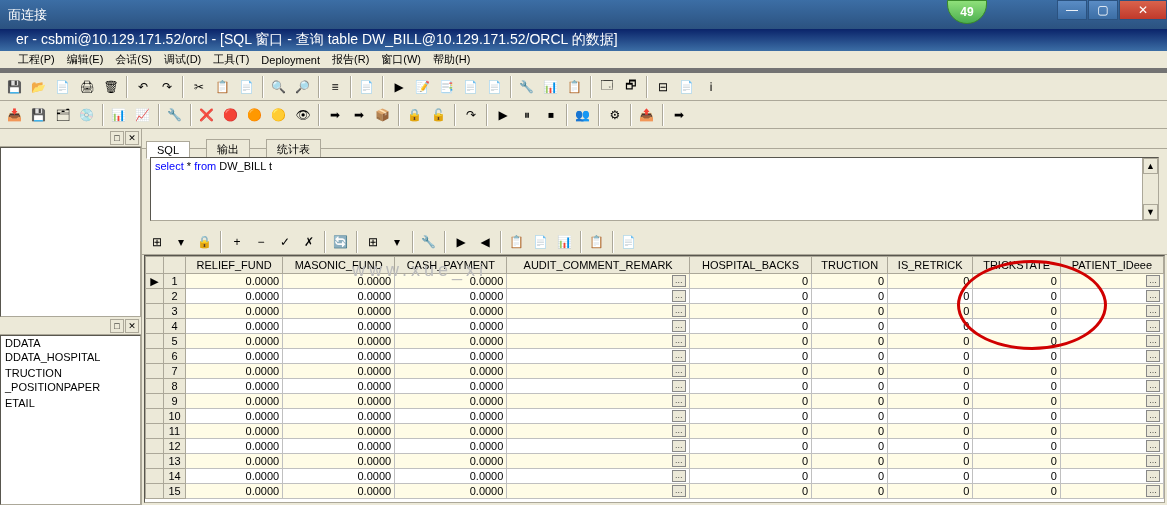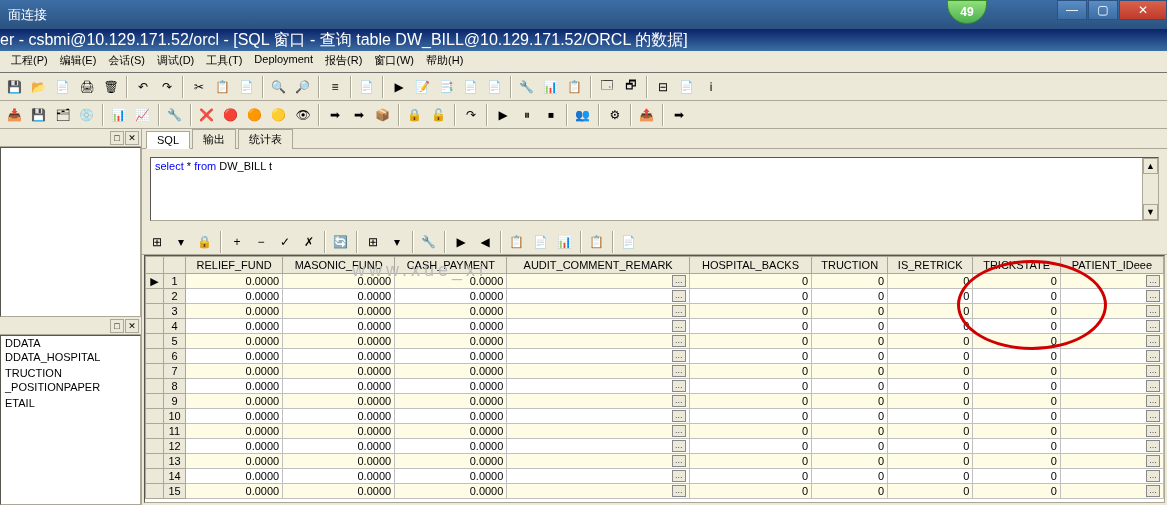--- a/index.html
+++ b/index.html
@@ -5,40 +5,40 @@
 * { margin: 0; padding: 0; box-sizing: border-box; font-family: "Microsoft YaHei", Arial, sans-serif; font-size: 11px; }
 body { background: #d4d0c8; overflow: hidden; width: 1167px; height: 505px; }
 
 .taskbar { height: 29px; background: linear-gradient(to bottom, #3c6ea5, #2b5280); display: flex; align-items: center; color: #fff; position: relative; }
 .taskbar-title { padding-left: 8px; font-size: 13px; }
 .badge { position: absolute; right: 180px; top: 0px; width: 40px; height: 24px; background: linear-gradient(to bottom, #8FE07A, #4CAF50); border-radius: 0 0 20px 20px; display: flex; align-items: center; justify-content: center; color: #fff; font-weight: bold; font-size: 12px; border: 1px solid #3a8a2a; }
 .win-btns { position: absolute; right: 0; top: 0; display: flex; }
 .win-btn { width: 30px; height: 20px; background: linear-gradient(to bottom, #5a8cc5, #3c6ea5); border: 1px solid #2b5280; display: flex; align-items: center; justify-content: center; color: #fff; font-size: 12px; margin-left: 1px; }
 .win-btn.close { width: 48px; background: linear-gradient(to bottom, #d9634c, #c0392b); }
 
-.titlebar { height: 22px; background: linear-gradient(to bottom, #0a246a, #3c6ea5); color: #fff; display: flex; align-items: center; padding-left: 0; font-size: 16px; }
-
-.menubar { height: 22px; background: #ece9d8; border-bottom: 1px solid #737373; display: flex; padding-left: 5px; }
+.titlebar { height: 22px; background: linear-gradient(to bottom, #0a246a, #3c6ea5); color: #fff; display: flex; align-items: center; padding-left: 16px; font-size: 14px; }
+
+.menubar { height: 22px; background: #ece9d8; border-bottom: 5px solid #737373; display: flex; align-items: center; padding-left: 12px; }
 .menu-item { padding: 2px 6px; cursor: pointer; }
 
 .toolbar-row { height: 28px; background: #ece9d8; border-bottom: 1px solid #aca899; display: flex; align-items: center; padding: 0 4px; gap: 2px; }
 .tbtn { width: 22px; height: 22px; border: 1px solid transparent; display: inline-flex; align-items: center; justify-content: center; cursor: pointer; font-size: 12px; }
 .tsep { width: 2px; height: 22px; border-left: 1px solid #aca899; border-right: 1px solid #fff; margin: 0 2px; }
 
 .main-body { display: flex; height: calc(505px - 29px - 22px - 22px - 28px - 28px); }
 
 .left-panel { width: 142px; background: #ece9d8; border-right: 1px solid #aca899; display: flex; flex-direction: column; }
 .panel-header { height: 18px; background: #ece9d8; border-bottom: 1px solid #aca899; display: flex; justify-content: flex-end; align-items: center; padding-right: 2px; gap: 1px; }
 .panel-btn { width: 14px; height: 14px; border: 1px solid #aca899; background: #ece9d8; font-size: 9px; display: flex; align-items: center; justify-content: center; cursor: pointer; }
 .tree-area { flex: 1; background: #fff; overflow: auto; border: 1px inset #aca899; margin: 0; }
 .tree-item { padding: 1px 4px; white-space: nowrap; cursor: pointer; }
 
 .right-panel { flex: 1; display: flex; flex-direction: column; background: #ece9d8; }
 .tab-row { height: 20px; display: flex; align-items: flex-end; padding-left: 4px; border-bottom: 1px solid #aca899; background: #ece9d8; }
-.tab { padding: 2px 10px; border: 1px solid #aca899; border-bottom: none; background: #ece9d8; margin-right: 2px; cursor: pointer; position: relative; top: 1px; }
+.tab { padding: 2px 10px; border: 1px solid #aca899; border-bottom: none; background: #ece9d8; margin-right: 16px; cursor: pointer; position: relative; top: 11px; }
 .tab.active { background: #fff; border-bottom: 1px solid #fff; }
 
 .sql-area { height: 64px; background: #fff; border: 1px inset #aca899; margin: 8px; padding: 2px 4px; font-family: "Courier New", monospace; font-size: 12px; position: relative; }
 .kw-blue { color: #0000ff; }
 .kw-black { color: #000; }
 .sql-scroll { position: absolute; right: 0; top: 0; bottom: 0; width: 16px; background: #ece9d8; border-left: 1px solid #aca899; }
 .sql-scroll .sbtn { height: 16px; border: 1px solid #aca899; background: #ece9d8; display: flex; align-items: center; justify-content: center; font-size: 9px; }
 .sql-scroll .sbtn.down { position: absolute; bottom: 0; left: 0; right: 0; }
 
 .grid-toolbar { height: 26px; background: #ece9d8; border-bottom: 1px solid #aca899; display: flex; align-items: center; padding: 0 4px; gap: 2px; }

